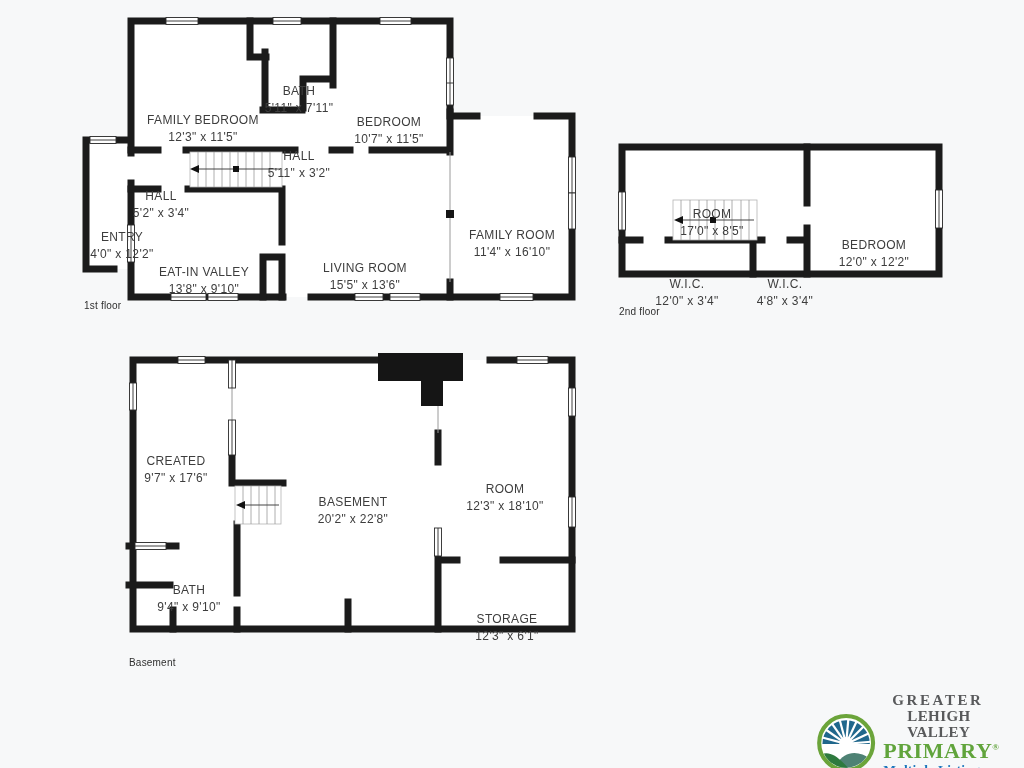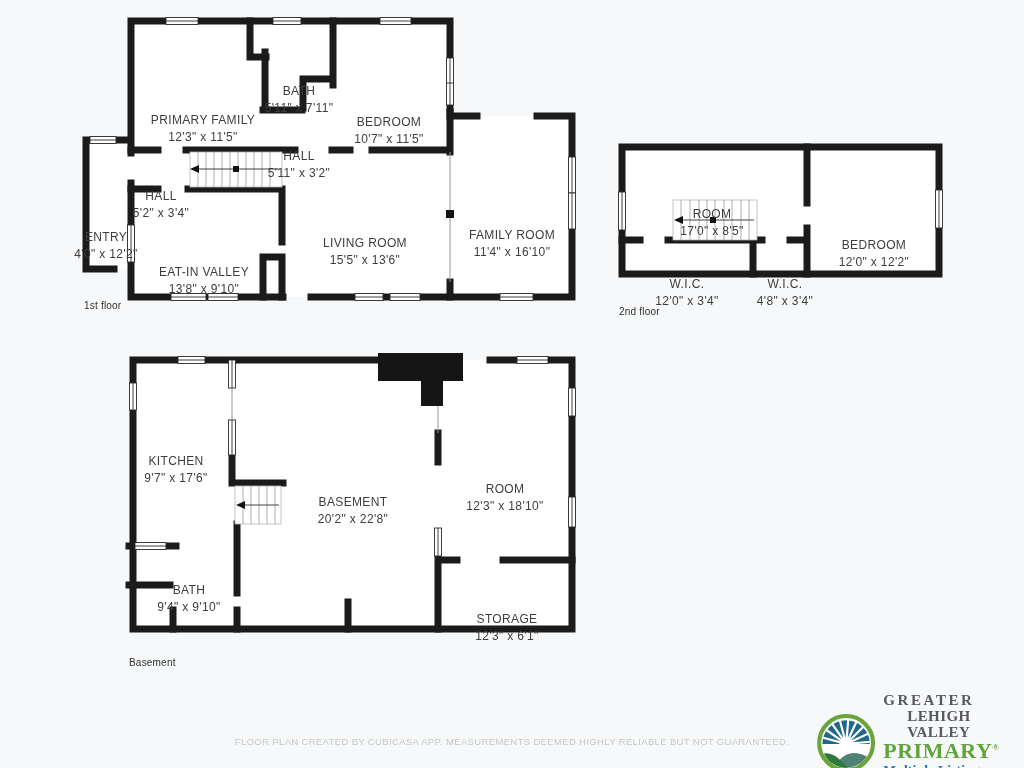--- a/index.html
+++ b/index.html
@@ -22,21 +22,21 @@
   }
   .footer-note{
     position:absolute;left:0;top:736px;width:1024px;text-align:center;
     font-size:9.5px;color:#c7c7c7;letter-spacing:.35px;white-space:nowrap;
   }
   .logo{
     position:absolute;left:816px;top:693px;display:flex;align-items:center;gap:7px;
   }
   .logo-text{font-family:"Liberation Serif", serif;}
   .lg-gray{font-size:15px;font-weight:700;color:#58595b;line-height:1.05;}
-  .lg-gray.sp{letter-spacing:2.6px;}
+  .lg-gray.sp{letter-spacing:2.6px;margin-left:9px;}
   .lg-gray.sp2{letter-spacing:.4px;margin-left:24px;}
   .lg-green{font-size:22px;font-weight:700;color:#61a43c;line-height:1.0;letter-spacing:.5px;}
   .lg-green sup{font-size:9px;letter-spacing:0;}
   .lg-blue{font-size:13.5px;font-weight:700;color:#1c75bc;line-height:1.15;letter-spacing:.2px;}
 </style>
 </head>
 <body>
 
 <div id="stage">
 
@@ -222,48 +222,48 @@
           <line x1="135" y1="546" x2="166" y2="546"></line>
         </g>
       <g>
           <rect x="434.5" y="528" width="7" height="28"></rect>
           <line x1="438" y1="528" x2="438" y2="556"></line>
         </g>
     </g>
   </svg>
 
   <div class="room-label" style="left:203px;top:92px">
-    <div class="rname">PRIMARY FAMILY</div>
+    <div class="rname">FAMILY BEDROOM</div>
     <div class="rdims">12'3" x 11'5"</div>
   </div>
   <div class="room-label" style="left:299px;top:63px">
     <div class="rname">BATH</div>
     <div class="rdims">5'11" x 7'11"</div>
   </div>
   <div class="room-label" style="left:389px;top:94px">
     <div class="rname">BEDROOM</div>
     <div class="rdims">10'7" x 11'5"</div>
   </div>
   <div class="room-label" style="left:299px;top:128px">
     <div class="rname">HALL</div>
     <div class="rdims">5'11" x 3'2"</div>
   </div>
   <div class="room-label" style="left:161px;top:168px">
     <div class="rname">HALL</div>
     <div class="rdims">5'2" x 3'4"</div>
   </div>
-  <div class="room-label" style="left:106px;top:209px">
+  <div class="room-label" style="left:122px;top:209px">
     <div class="rname">ENTRY</div>
     <div class="rdims">4'0" x 12'2"</div>
   </div>
   <div class="room-label" style="left:204px;top:244px">
     <div class="rname">EAT-IN VALLEY</div>
     <div class="rdims">13'8" x 9'10"</div>
   </div>
-  <div class="room-label" style="left:365px;top:215px">
+  <div class="room-label" style="left:365px;top:240px">
     <div class="rname">LIVING ROOM</div>
     <div class="rdims">15'5" x 13'6"</div>
   </div>
   <div class="room-label" style="left:512px;top:207px">
     <div class="rname">FAMILY ROOM</div>
     <div class="rdims">11'4" x 16'10"</div>
   </div>
 
   <div class="room-label" style="left:712px;top:186px">
     <div class="rname">ROOM</div>
@@ -276,21 +276,21 @@
   <div class="room-label" style="left:785px;top:256px">
     <div class="rname">W.I.C.</div>
     <div class="rdims">4'8" x 3'4"</div>
   </div>
   <div class="room-label" style="left:874px;top:217px">
     <div class="rname">BEDROOM</div>
     <div class="rdims">12'0" x 12'2"</div>
   </div>
 
   <div class="room-label" style="left:176px;top:433px">
-    <div class="rname">KITCHEN</div>
+    <div class="rname">CREATED</div>
     <div class="rdims">9'7" x 17'6"</div>
   </div>
   <div class="room-label" style="left:353px;top:474px">
     <div class="rname">BASEMENT</div>
     <div class="rdims">20'2" x 22'8"</div>
   </div>
   <div class="room-label" style="left:505px;top:461px">
     <div class="rname">ROOM</div>
     <div class="rdims">12'3" x 18'10"</div>
   </div>
@@ -300,21 +300,20 @@
   </div>
   <div class="room-label" style="left:507px;top:591px">
     <div class="rname">STORAGE</div>
     <div class="rdims">12'3" x 6'1"</div>
   </div>
 
   <div class="floor-tag" style="left:84px;top:300px">1st floor</div>
   <div class="floor-tag" style="left:619px;top:306px">2nd floor</div>
   <div class="floor-tag" style="left:129px;top:657px">Basement</div>
 
-  <div class="footer-note">FLOOR PLAN CREATED BY CUBICASA APP. MEASUREMENTS DEEMED HIGHLY RELIABLE BUT NOT GUARANTEED.</div>
 
   <div class="logo">
     <svg width="66" height="66" viewBox="0 0 66 66">
       <clipPath id="lc">
           <circle cx="33" cy="33" r="27"></circle>
         </clipPath>
       <circle cx="33" cy="33" r="29.5" fill="#ffffff" stroke="#6ba43a" stroke-width="4.5"></circle>
       <g clip-path="url(#lc)">
         <path d="M7,34 A26,26 0 0 1 59,34 Z" fill="#20678c"></path>
         <g stroke="#ffffff" stroke-width="2.4">

